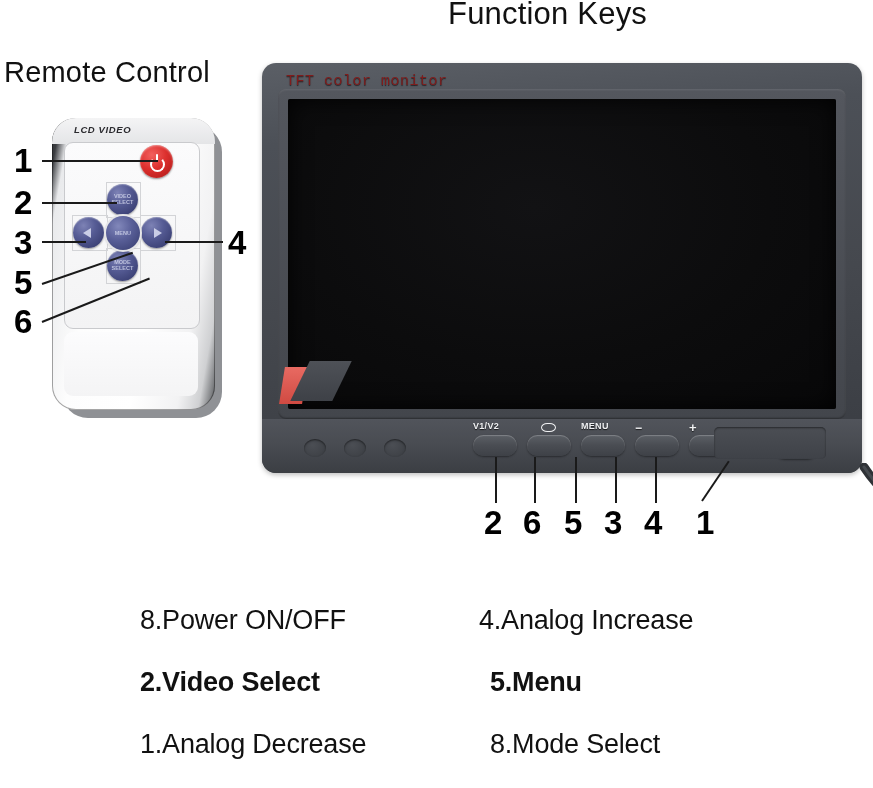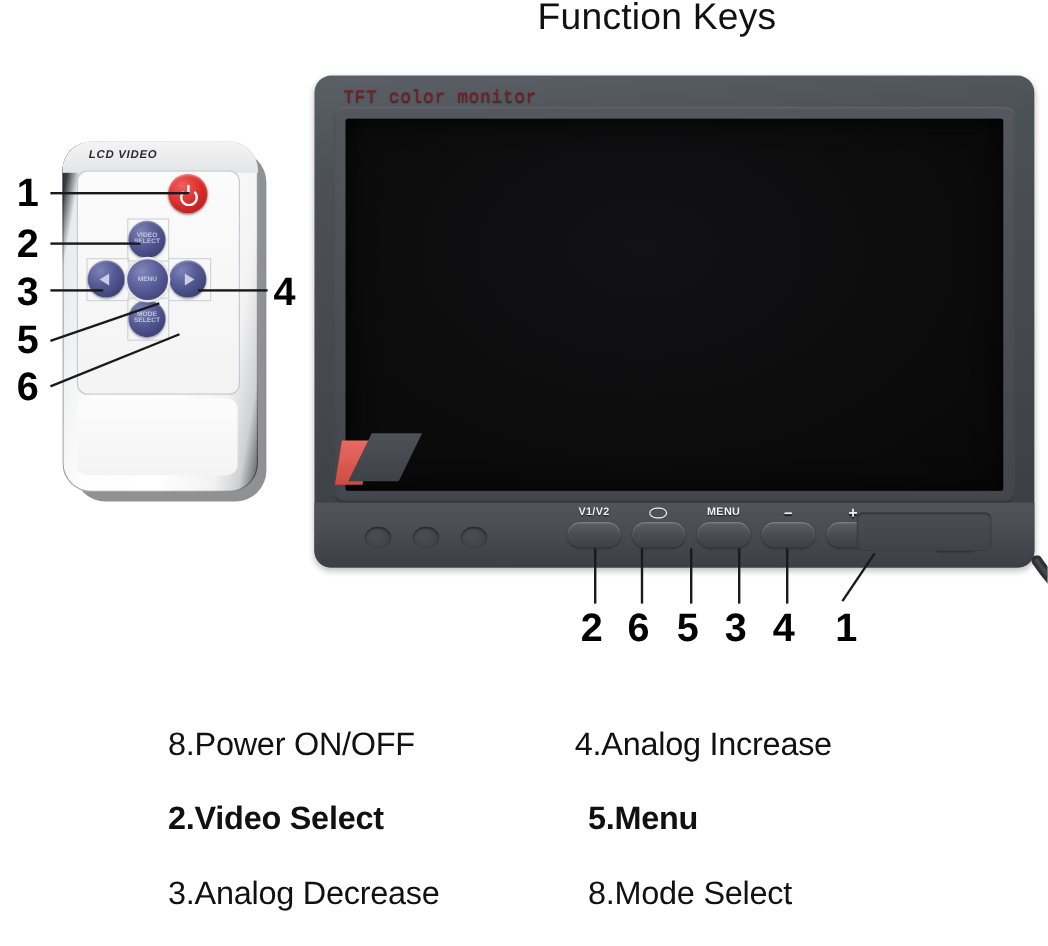--- a/index.html
+++ b/index.html
@@ -164,21 +164,21 @@
   }
   .s1{left:42px;} .s2{left:82px;} .s3{left:122px;}
 
   .mbtn{
     position:absolute;top:16px;height:21px;border-radius:11px;
     background:linear-gradient(180deg,#5c6066 0%,#4a4d53 48%,#3e4147 100%);
     box-shadow:inset 0 1px 1px rgba(255,255,255,.22), 0 1px 2px rgba(0,0,0,.4);
   }
   .mbtn-cap{
     position:absolute;color:#f0f1f3;font-size:9px;font-weight:700;
-    letter-spacing:.3px;text-align:center;
+    letter-spacing:.3px;text-align:left;
     font-family:"Liberation Sans", sans-serif;
     text-shadow:0 1px 1px rgba(0,0,0,.7);
   }
   .glyph-oval{
     position:absolute;width:13px;height:7px;border:1.6px solid #f0f1f3;
     border-radius:7px/5px;
   }
   .pw-mark{
     position:absolute;width:11px;height:11px;
   }
@@ -205,20 +205,21 @@
     position:absolute;font-size:27px;color:#111;white-space:nowrap;
     font-family:"Liberation Sans", sans-serif;letter-spacing:-.2px;
   }
 </style>
 </head>
 <body>
 
 <div class="stage">
 
   <div class="title" id="fn-title">Function Keys</div>
+  <div class="title" id="rc-title">Remote Control</div>
 
   <div id="remote-wrap">
     <div class="remote-shadow"></div>
     <div class="remote-body">
       <div class="remote-top-strip"></div>
       <div class="remote-brand">LCD VIDEO</div>
 
       <div class="keypad-plate"></div>
       <div class="lower-plate"></div>
 
@@ -321,19 +322,19 @@
 
   <div class="lead lead-v" style="left:655px;top:457px;height:46px;"></div>
   <div class="callout" style="left:644px;top:506px;">4</div>
 
   <div class="lead-d" style="left:702px;top:500px;width:48px;transform:rotate(-56deg);"></div>
   <div class="callout" style="left:696px;top:506px;">1</div>
 
   <div class="legend">
     <div class="legend-item" style="left:0px;top:0px;">8.Power ON/OFF</div>
     <div class="legend-item" style="left:0px;top:62px;font-weight:bold;">2.Video Select</div>
-    <div class="legend-item" style="left:0px;top:124px;">3.Analog Decrease</div>
+    <div class="legend-item" style="left:0px;top:124px;">1.Analog Decrease</div>
     <div class="legend-item" style="left:339px;top:0px;">4.Analog Increase</div>
     <div class="legend-item" style="left:350px;top:62px;font-weight:bold;">5.Menu</div>
     <div class="legend-item" style="left:350px;top:124px;">8.Mode Select</div>
   </div>
 
 </div>
 
 </body></html>

